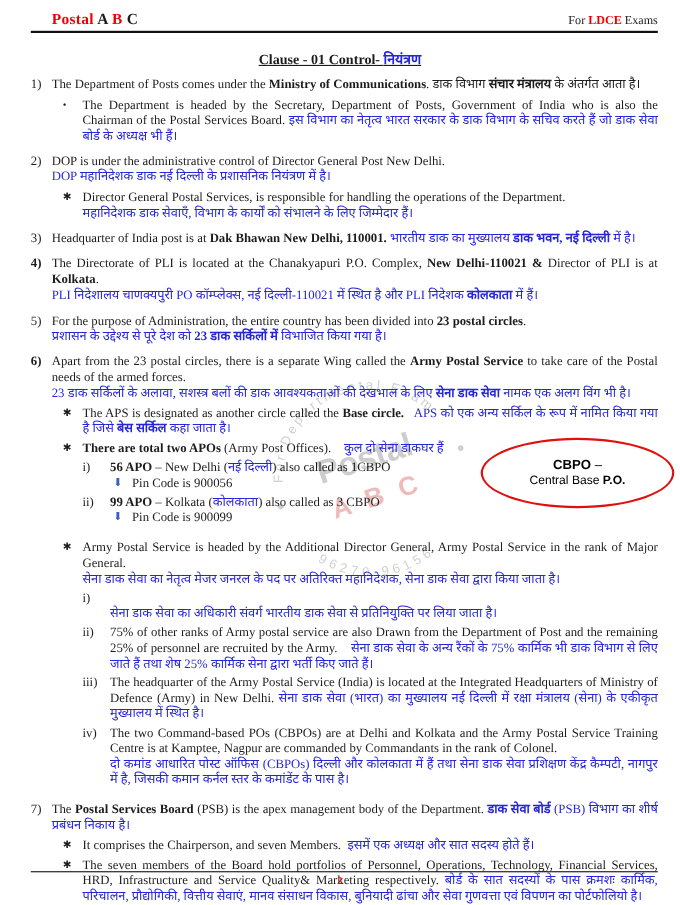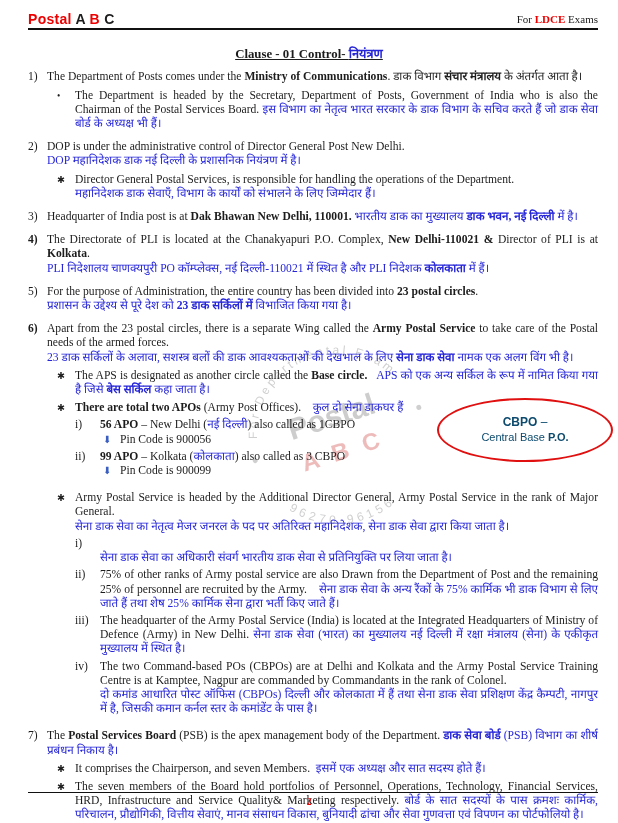--- a/index.html
+++ b/index.html
@@ -7,42 +7,42 @@
     position:relative;width:618px;height:823px;overflow:hidden;background:#fff;
     font-family:"Liberation Serif","DejaVu Serif",serif;color:#1c1c1c;
     font-size:11.6px;line-height:14.2px;
   }
   
   .hdr{
     display:flex;justify-content:space-between;align-items:flex-end;
     margin:12px 20px 0 28px;padding-bottom:2px;border-bottom:2px solid #111;
   }
   .brand{font-weight:bold;font-size:14px;letter-spacing:.3px;
-    font-family:Liberation Sans, sans-serif;}
+    font-family:Liberation Serif, serif;margin-left:19px;}
   .hdr-right{font-size:11px;}
   .title-line{text-align:center;margin-top:17px;font-size:12.8px;font-weight:bold;}
   .title-line .u{text-decoration:underline;}
   
   .doc-body{margin:4px 20px 0 28px;position:relative;}
   .block{position:relative;text-align:justify;}
   .block .marker{position:absolute;top:0;}
   .t-num{padding-left:19px;margin-top:9px;}
   .t-num .marker{left:0;}
   .t-bullet{padding-left:47px;margin-top:4px;}
   .t-bullet .marker{left:29px;font-size:9.5px;}
   .t-roman{padding-left:72px;margin-top:3px;}
   .t-roman .marker{left:47px;}
   .t-arrow{padding-left:92px;margin-top:0px;}
   .t-arrow .marker{left:75px;color:#3b5fc0;font-size:10px;font-weight:bold;}
   .gap{margin-top:13px;}
   
   .b{font-weight:bold;}
   .c-blue{color:#2626d8;}
   .c-red{color:#ee0000;}
-  .c-purple{color:#0c4a6e;}
+  .c-purple{color:#000000;}
   
   .stamp{
     position:absolute;left:437px;top:398px;width:172px;height:60px;
     border:2.5px solid #e01010;border-radius:50%;
     display:flex;flex-direction:column;justify-content:center;align-items:center;
     background:transparent;line-height:15px;
     font-family:"Liberation Sans","DejaVu Sans",sans-serif;
   }
   .stamp .l1{font-size:12px;}
   .stamp .l2{font-size:11px;}

